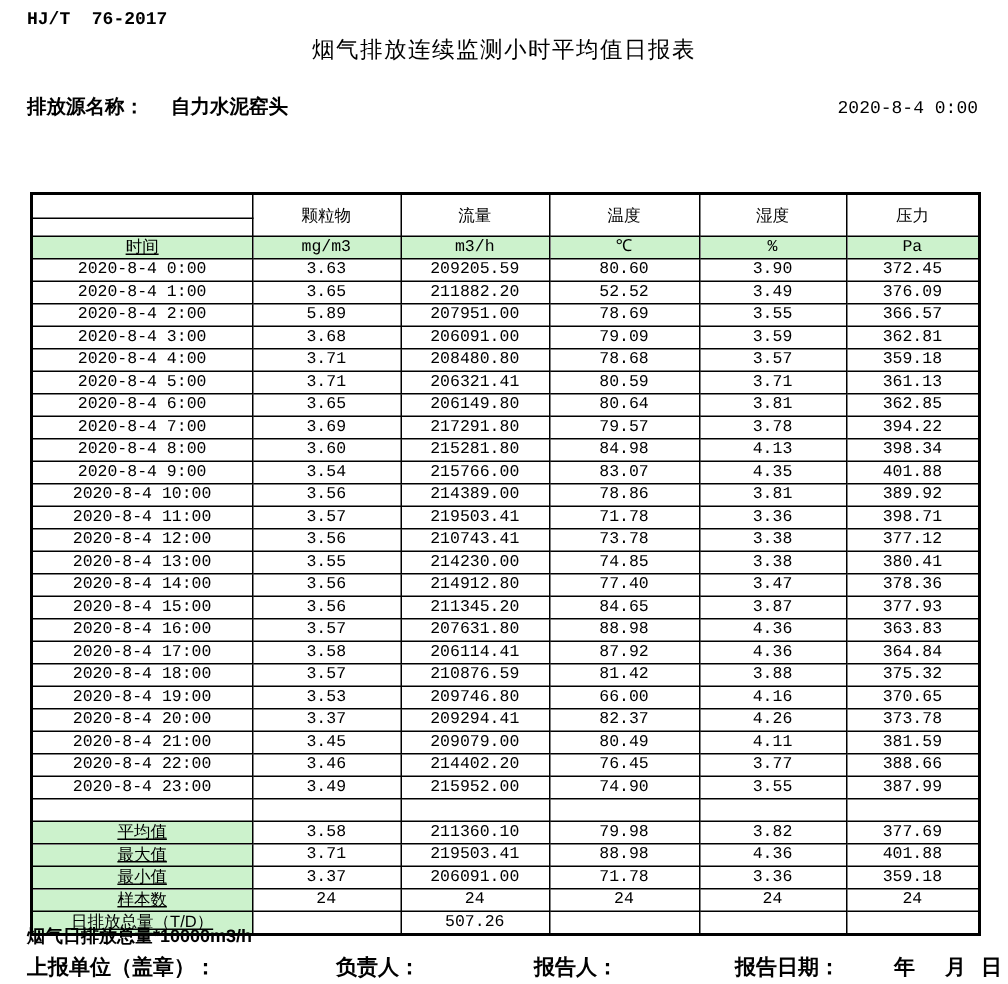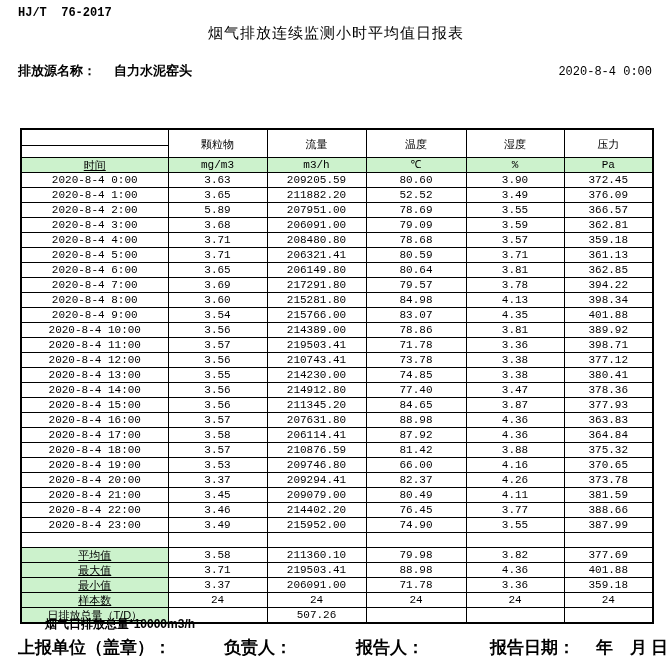--- a/index.html
+++ b/index.html
@@ -46,25 +46,25 @@
   }
   tr.hrow1 td { height: 15px; }
   tr.hrow2 td { height: 11px; }
   td.param { font-size: 12px; }
   .green { background: var(--green, #ccf2cc); }
   .mono { font-family: "Liberation Mono", monospace; }
   td.label-cell { font-size: 12px; text-decoration: underline; }
 
   .note {
     position: absolute; left: 18px; top: 616px;
-    font-weight: bold; font-size: 12px; margin-left: 27px;
+    font-weight: bold; font-size: 12px;
   }
   .signs {
     position: absolute; top: 636px; left: 18px; right: 4px; height: 16px;
-    font-weight: bold; font-size: 17px;
+    font-weight: bold; font-size: 14px;
   }
   .signs span { position: absolute; top: 0; white-space: nowrap; }
   .signs .s-unit  { left: 0; }
   .signs .s-resp  { left: 206px; }
   .signs .s-rep   { left: 338px; }
   .signs .s-date  { left: 472px; }
   .signs .s-year  { left: 578px; }
   .signs .s-month { left: 612px; }
   .signs .s-day   { right: 0; }
 </style>

